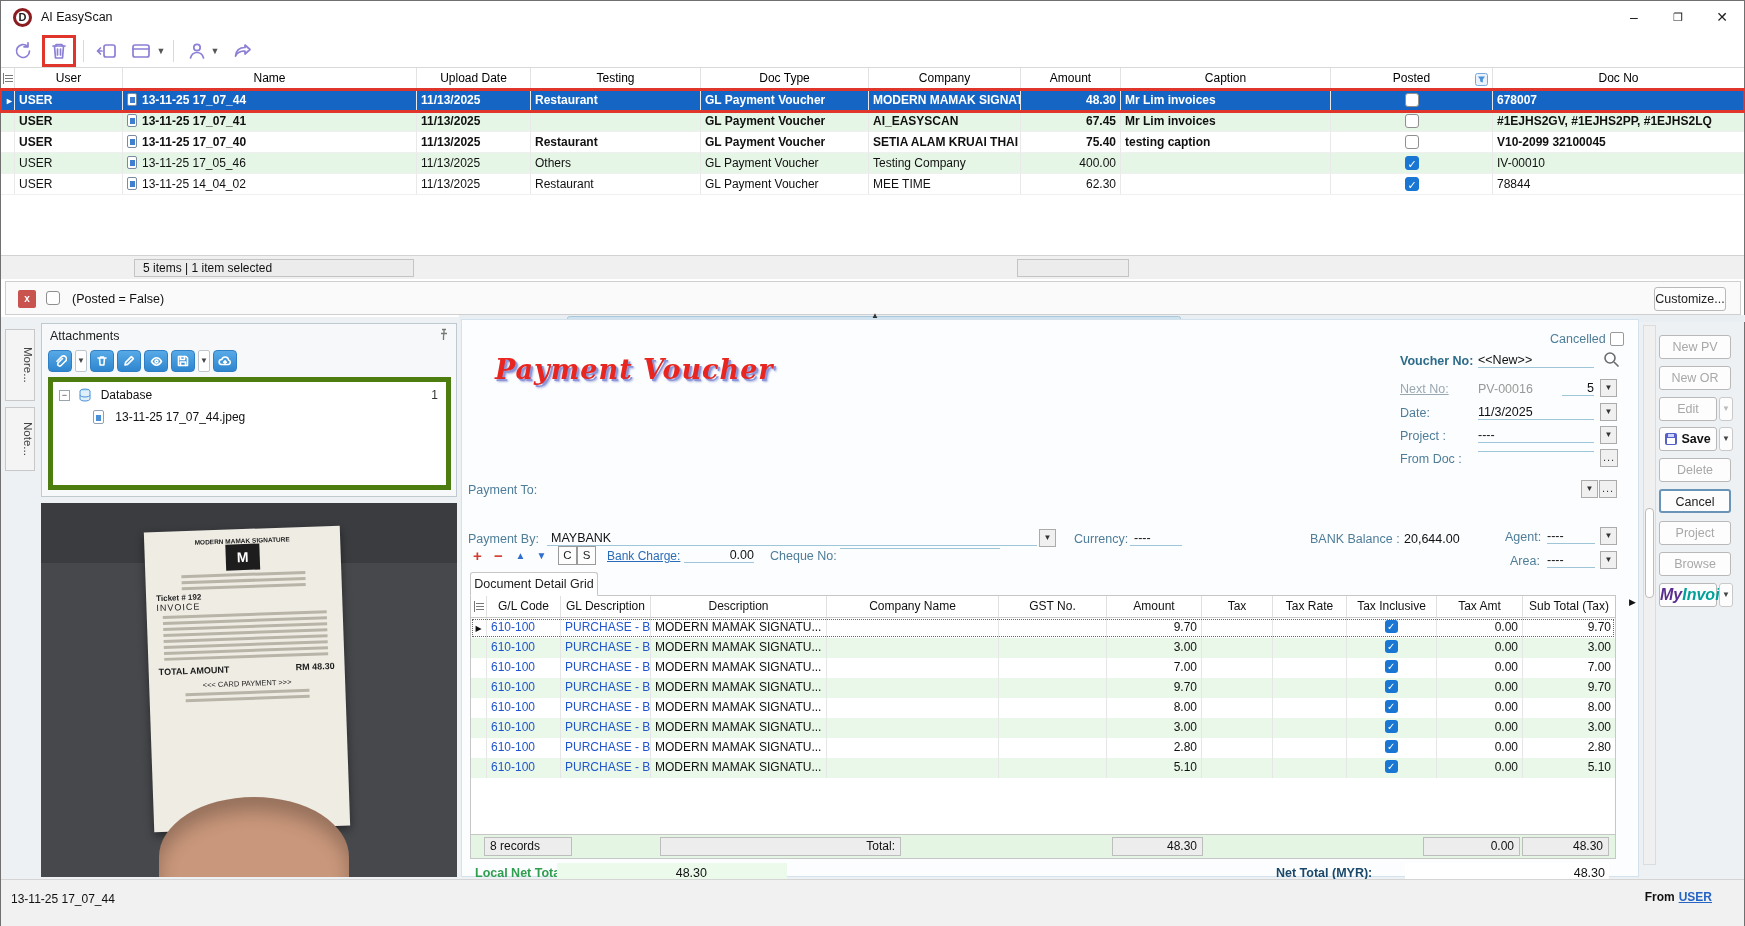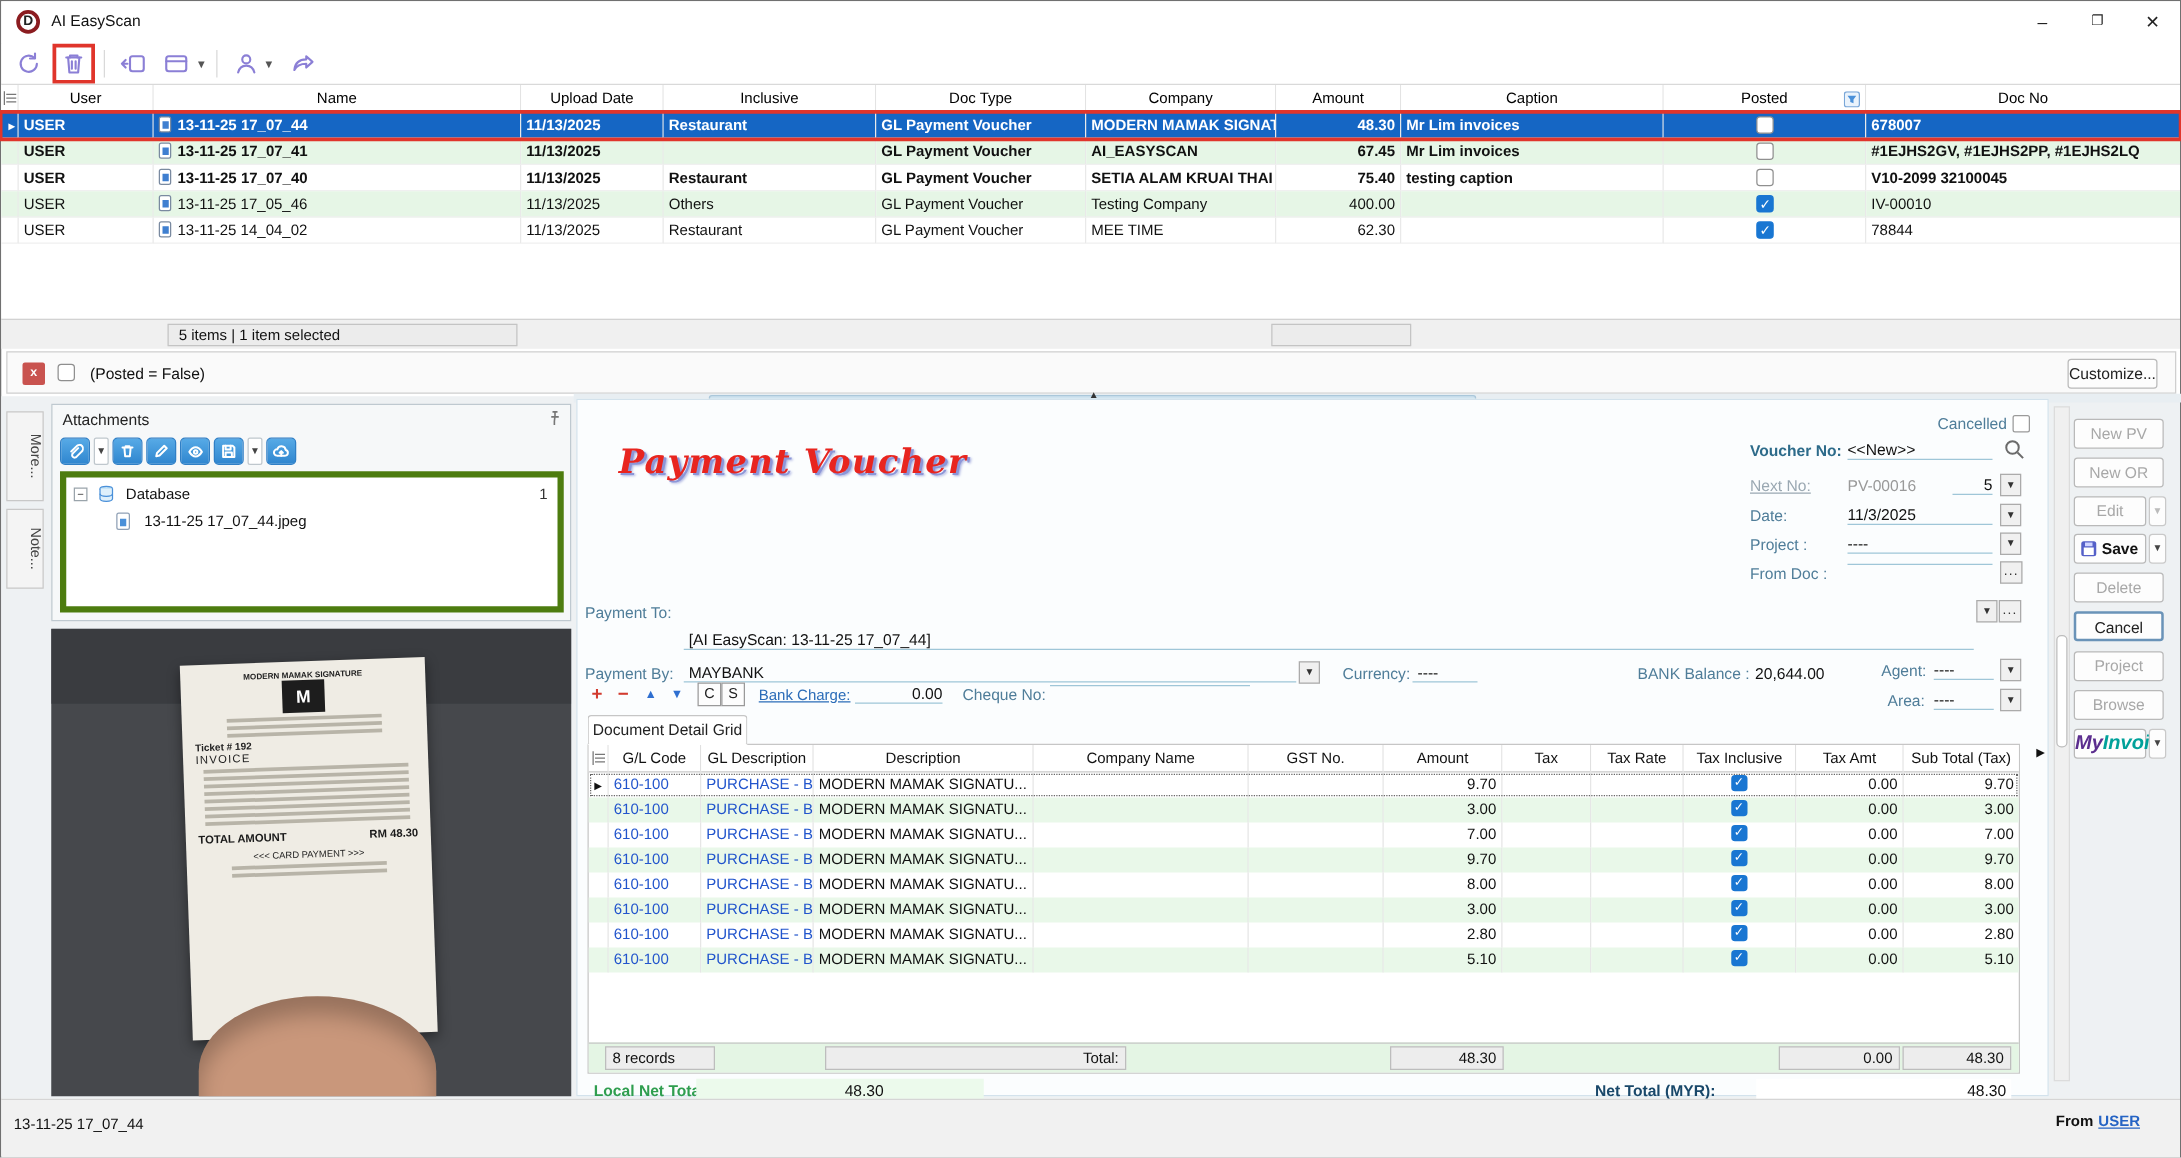--- a/index.html
+++ b/index.html
@@ -257,21 +257,21 @@
         </svg>
     </div>
   </div>
 
   <div id="topgrid">
     <div class="grow">
       <div class="hc"><span class="cornerico"><i></i><i></i><i></i></span></div>
       <div class="hc">User</div>
       <div class="hc">Name</div>
       <div class="hc">Upload Date</div>
-      <div class="hc">Inclusive</div>
+      <div class="hc">Testing</div>
       <div class="hc">Doc Type</div>
       <div class="hc">Company</div>
       <div class="hc">Amount</div>
       <div class="hc">Caption</div>
       <div class="hc">
         <span>Posted</span>
         <span class="funnel">
           <svg width="13" height="13" viewBox="0 0 13 13">
               <rect x="0.5" y="0.5" width="12" height="12" rx="2" fill="#eaf3fc" stroke="#7aa7d8"></rect>
               <path d="M3 3.5h7L7.8 6.5v3l-2.6-1v-2z" fill="#4a90d9" stroke="none"></path>
@@ -497,21 +497,20 @@
       <span class="ddbtn" style="left:1138px; top:106px">▼</span>
 
       <span class="flabel" style="position:absolute; left:938px; top:132px">From Doc :</span>
       <span class="fval ufield" style="position:absolute; left:1016px; top:131px; width:116px"></span>
       <span class="dotbtn" style="left:1138px; top:129px">...</span>
 
       <span class="flabel" style="position:absolute; left:6px; top:163px">Payment To:</span>
       <span class="ddbtn" style="left:1119px; top:160px">▼</span>
       <span class="dotbtn" style="left:1137px; top:160px">...</span>
 
-      <span class="fval ufield" style="position:absolute; left:85px; top:185px; width:1032px; padding:0 4px">[AI EasyScan: 13-11-25 17_07_44]</span>
 
       <span class="flabel" style="position:absolute; left:6px; top:212px">Payment By:</span>
       <span class="fval ufield" style="position:absolute; left:85px; top:211px; width:490px; padding:0 4px">MAYBANK</span>
       <span class="ddbtn" style="left:577px; top:209px">▼</span>
       <span class="flabel" style="position:absolute; left:612px; top:212px">Currency:</span>
       <span class="fval ufield" style="position:absolute; left:668px; top:211px; width:52px; padding:0 4px">----</span>
       <span class="flabel" style="position:absolute; left:848px; top:212px">BANK Balance :</span>
       <span class="fval" style="position:absolute; left:942px; top:212px">20,644.00</span>
       <span class="flabel" style="position:absolute; left:1043px; top:210px">Agent:</span>
       <span class="fval ufield" style="position:absolute; left:1085px; top:209px; width:48px">----</span>

